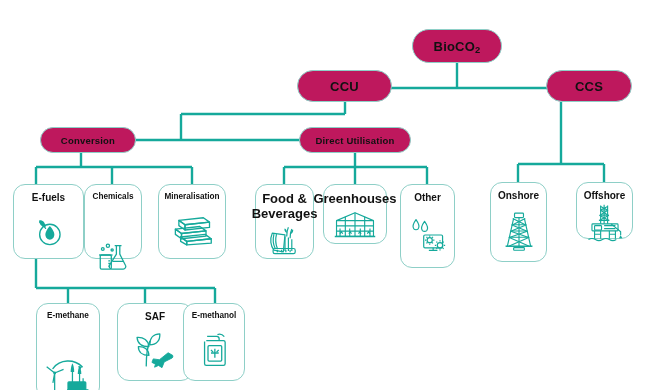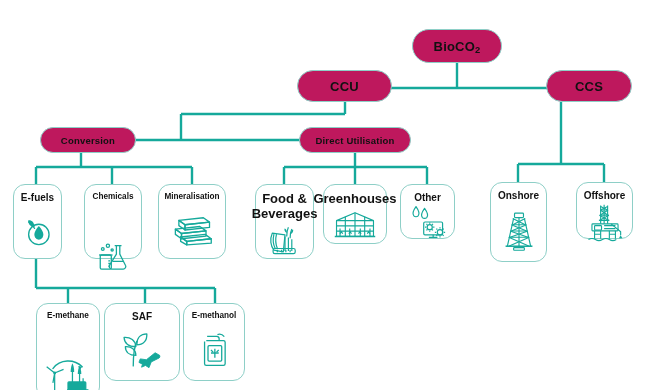--- a/index.html
+++ b/index.html
@@ -116,21 +116,21 @@
   </div>
 
   <div class="pill pill-sm" style="left:40px;top:127px;width:96px;height:26px;">
     <span>Conversion</span>
   </div>
 
   <div class="pill pill-sm" style="left:299px;top:127px;width:112px;height:26px;">
     <span>Direct Utilisation</span>
   </div>
 
-  <div class="card" style="left:13px;top:184px;width:49px;height:75px;">
+  <div class="card" style="left:13px;top:184px;width:71px;height:75px;">
     <div class="card-title t10">E-fuels</div>
     <div class="card-icon">
       <svg width="34" height="34" viewBox="0 0 40 40" fill="none" stroke="#15a99b" stroke-width="1.8">
         <circle cx="21" cy="24" r="12" stroke-width="1.6"></circle>
         <path d="M21 14 C27 21 27.5 25 24.5 28.5 C22.5 30.8 19.5 30.8 17.5 28.5 C14.5 25 15 21 21 14 Z" fill="#15a99b" stroke="none"></path>
         <path d="M16 16 C11 15 8 11 8.5 7.5 C12.5 7 16 10 16 16 Z" fill="#15a99b" stroke="none"></path>
         <path d="M16 17 C14 13.5 11.5 11 9 9.5" stroke-width="1.4" stroke-linecap="round"></path>
       </svg>
     </div>
   </div>
@@ -194,21 +194,21 @@
         <path d="M4 13 L46 13"></path>
         <path d="M14 8.5 L14 31 M36 8.5 L36 31"></path>
         <path d="M4 19 L46 19 M4 25 L46 25"></path>
         <path d="M8 22 L8 31 M19 22 L19 31 M31 22 L31 31 M42 22 L42 31"></path>
         <path d="M2 31 L48 31" stroke-width="1.6"></path>
         <path d="M8 28 l1.5 -2.5 l1.5 2.5 M18 28 l1.5 -2.5 l1.5 2.5 M29 28 l1.5 -2.5 l1.5 2.5 M39 28 l1.5 -2.5 l1.5 2.5"></path>
       </svg>
     </div>
   </div>
 
-  <div class="card" style="left:400px;top:184px;width:55px;height:55px;">
+  <div class="card" style="left:400px;top:184px;width:55px;height:84px;">
     <div class="card-title t10">Other</div>
     <div class="card-icon">
       <svg width="40" height="36" viewBox="0 0 46 42" fill="none" stroke="#15a99b" stroke-width="1.4" stroke-linejoin="round">
         <path d="M9 3 C13 8.5 13.5 11.5 11.5 13.8 C10.2 15.2 7.8 15.2 6.5 13.8 C4.5 11.5 5 8.5 9 3 Z"></path>
         <path d="M19 5 C23 10.5 23.5 13.5 21.5 15.8 C20.2 17.2 17.8 17.2 16.5 15.8 C14.5 13.5 15 10.5 19 5 Z"></path>
         <rect x="18" y="21" width="22" height="15" rx="1.5"></rect>
         <path d="M29 36 L29 39 M24 39 L34 39"></path>
         <circle cx="25" cy="27" r="3"></circle>
         <path d="M25 23 L25 21.5 M25 32.5 L25 31 M21 27 L19.5 27 M30.5 27 L29 27 M22.2 24.2 L21.2 23.2 M28.8 30.8 L27.8 29.8 M27.8 24.2 L28.8 23.2 M21.2 30.8 L22.2 29.8"></path>
         <circle cx="37" cy="33" r="3.2"></circle>
@@ -264,21 +264,21 @@
         <path d="M32 21 L32 41 M40 23 L40 41"></path>
         <path d="M30 21 C30 16 31 13 32 11 C33 13 34 16 34 21 Z" fill="#15a99b" stroke="none"></path>
         <path d="M38 23 C38 19 39 16 40 14 C41 16 42 19 42 23 Z" fill="#15a99b" stroke="none"></path>
         <rect x="27" y="32" width="20" height="9" rx="1" fill="#15a99b" stroke="#15a99b"></rect>
         <path d="M26 41 L50 41" stroke-width="1.6"></path>
         <path d="M44 28 L44 32"></path>
       </svg>
     </div>
   </div>
 
-  <div class="card" style="left:104px;top:303px;width:76px;height:78px;">
+  <div class="card" style="left:117px;top:303px;width:76px;height:78px;">
     <div class="card-title t10">SAF</div>
     <div class="card-icon">
       <svg width="42" height="38" viewBox="0 0 48 42" fill="none" stroke="#15a99b" stroke-width="1.5" stroke-linejoin="round">
         <path d="M14 38 C14 26 15 17 18 10" stroke-linecap="round"></path>
         <path d="M17 16 C9 16 4 12 3.5 5.5 C11 5 16.5 9 17 16 Z"></path>
         <path d="M18 14 C18 6 22.5 1.5 29.5 1.5 C30 9 25.5 14 18 14 Z"></path>
         <path d="M17 26 C9.5 26 5 22 5 16 C12 15.5 17 19.5 17 26 Z"></path>
         <path d="M39 23 l-10 8 l-7 -1 l-1.5 4 l4 2 l-1 3.5 l4.5 -2 l4 2.5 l2.5 -6.5 l9 -4.5 a2.2 2.2 0 0 0 -1 -4 Z" fill="#15a99b" stroke="#15a99b" stroke-width="1"></path>
       </svg>
     </div>

